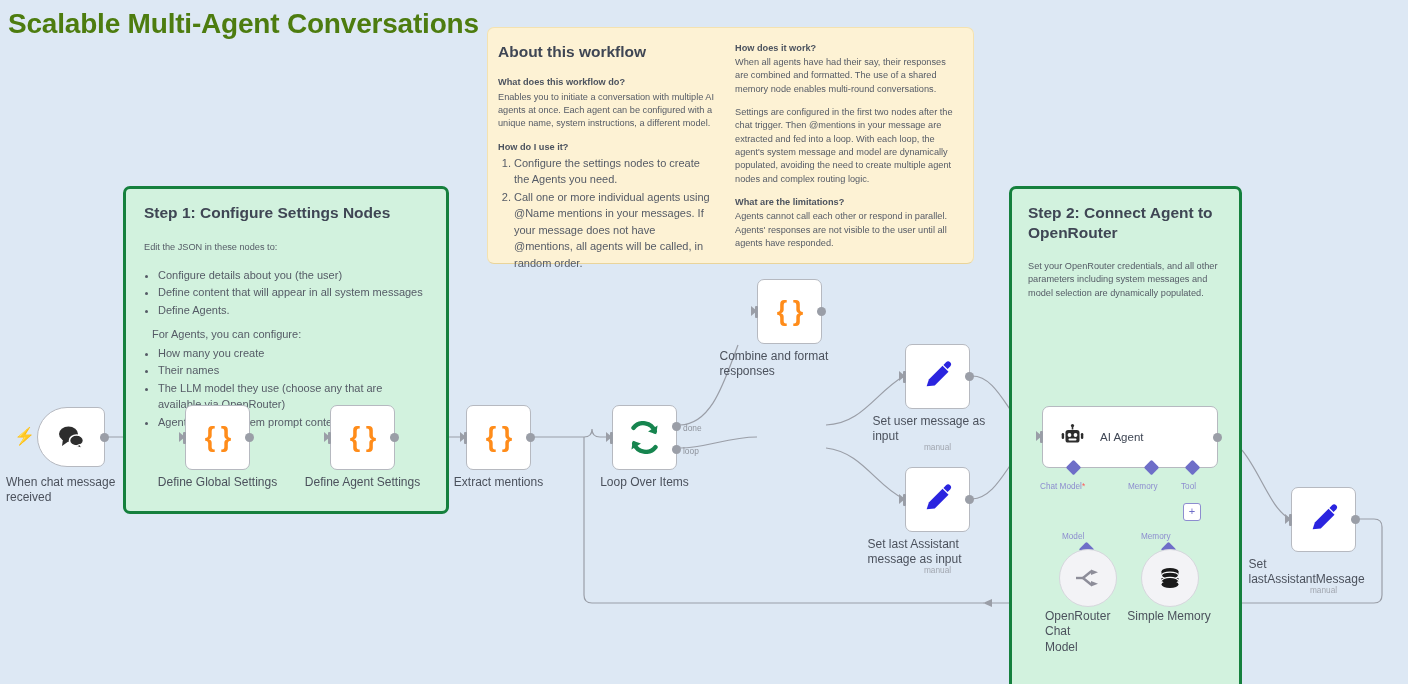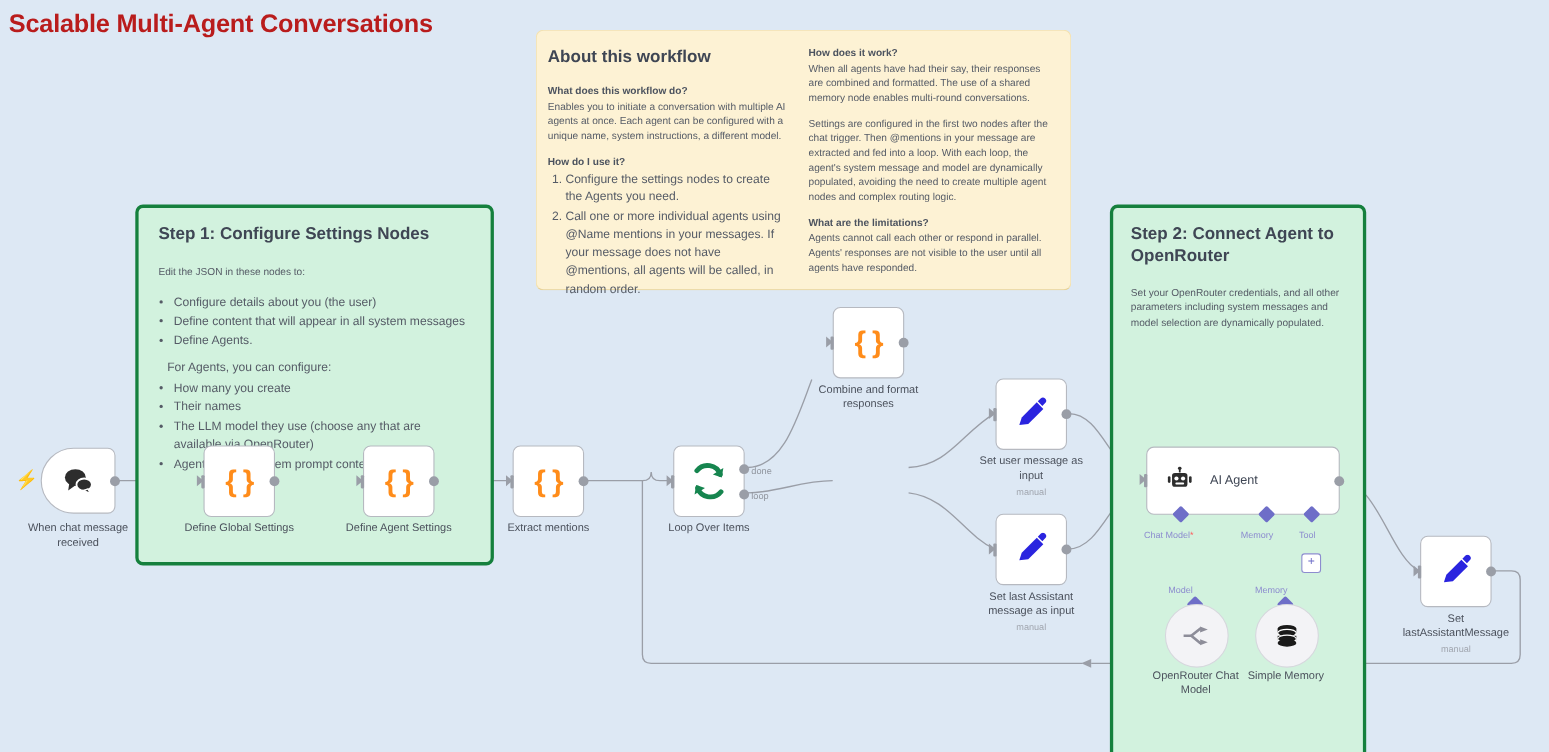--- a/index.html
+++ b/index.html
@@ -9,21 +9,21 @@
     font-family:"Liberation Sans", sans-serif;
     overflow:hidden;
     position:relative;
     -webkit-font-smoothing:antialiased;
   }
   .canvas{position:absolute;inset:0;}
 
   
   #page-title{
     position:absolute;left:8px;top:8px;
-    font-size:23px;font-weight:bold;color:#b91c1c;
+    font-size:28px;font-weight:bold;color:#4d7c0f;
     letter-spacing:-0.2px;
   }
 
   
   .sticky{position:absolute;border-radius:7px;box-sizing:border-box;}
   .sticky.green{background:#d2f2de;border:3px solid #15803d;}
   .sticky.yellow{background:#fdf2d4;border:1px solid #f4e2b0;border-bottom-color:#e9d49a;}
   .sticky h2{margin:0 0 14px 0;font-size:15.5px;font-weight:bold;color:#3f4654;line-height:1.32;}
   .sticky h3{margin:0 0 1px 0;font-size:9.2px;font-weight:bold;color:#4c535f;line-height:1.42;}
   .sticky p{margin:0 0 10px 0;font-size:9.2px;color:#555b66;line-height:1.45;}
@@ -45,21 +45,21 @@
   
   .node{position:absolute;}
   .nbox{
     background:#fff;border:1px solid #b6b9c0;border-radius:7px;
     box-sizing:border-box;display:flex;align-items:center;justify-content:center;
     position:relative;
   }
   .nbox.sq{width:65px;height:65px;}
   .nlabel{
     position:absolute;left:50%;transform:translateX(-50%);
-    text-align:center;font-size:10px;color:#4b515c;line-height:1.28;white-space:nowrap;
+    font-size:12px;color:#4b515c;line-height:1.28;white-space:nowrap;
   }
   .nlabel.wrap{white-space:normal;}
   .nsub{
     position:absolute;left:50%;transform:translateX(-50%);
     text-align:center;font-size:8.3px;color:#a2a7b0;white-space:nowrap;
   }
   .port{
     position:absolute;width:9px;height:9px;border-radius:50%;
     background:#9a9ea7;top:50%;margin-top:-4.5px;
   }

